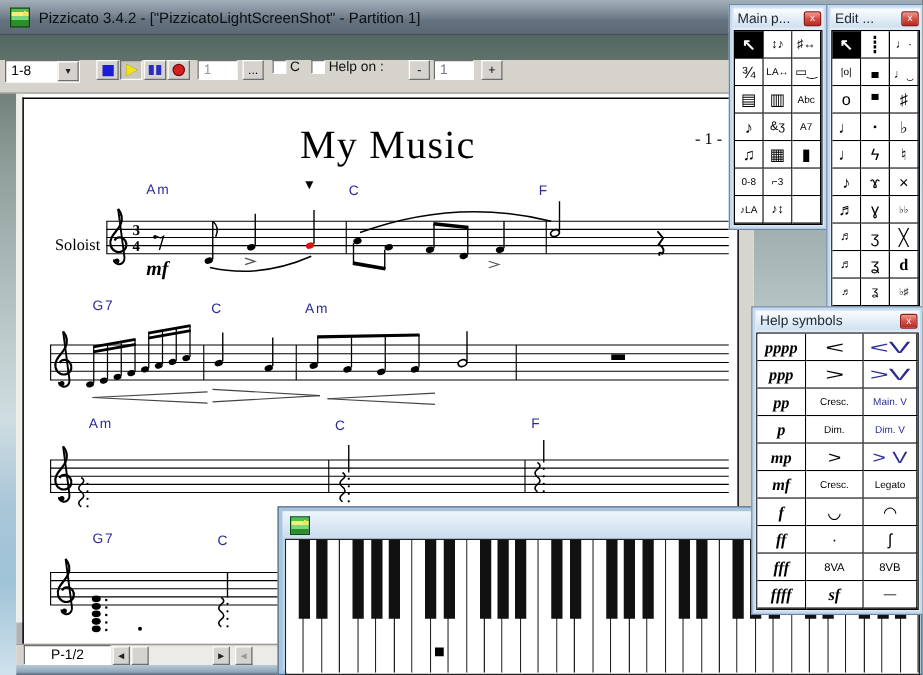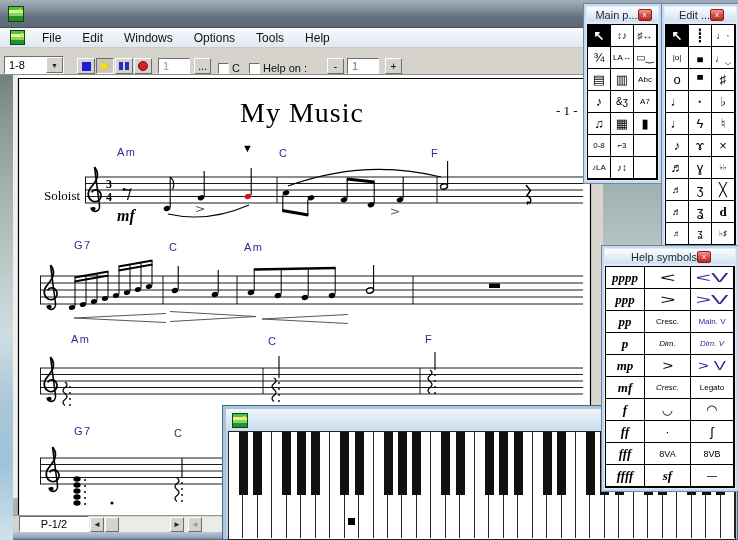--- a/index.html
+++ b/index.html
@@ -14,21 +14,21 @@
   .app-icon{width:16px;height:16px;flex:0 0 16px;border:1px solid #0a4a0a;box-sizing:border-box;
     background:radial-gradient(circle at 11px 4px,#e8e851 0 2px,rgba(0,0,0,0) 2px),
       linear-gradient(180deg,#4dc24d 0 3px,#f5f07a 3px 6px,#79d879 6px 9px,#2a8f2a 9px 14px);}
   .title-text{margin-left:7px;font-size:12px;color:#0b0f12;white-space:nowrap;}
   .menubar{position:absolute;left:0;top:28px;width:738px;height:20px;
     background:linear-gradient(180deg,#f8fafc,#e0e8f0);border-bottom:1px solid #c2ccd6;
     display:flex;align-items:center;box-sizing:border-box;padding-left:10px;}
   .menubar .app-icon{width:15px;height:15px;flex:0 0 15px;}
   .menu-item{font-size:12px;color:#111;margin-left:13px;padding:1px 4px;}
   .toolbar{position:absolute;left:0;top:48px;width:668px;height:27px;background:#d6d3cc;
-    border-bottom:1px solid #8f8d86;display:flex;align-items:flex-end;box-sizing:border-box;padding-left:4px;}
+    border-bottom:1px solid #8f8d86;display:flex;align-items:flex-start;box-sizing:border-box;padding-left:4px;}
   .combo{width:58px;height:16px;background:#fff;border:1px solid;border-color:#6e6e6e #fff #fff #6e6e6e;
     display:flex;align-items:center;font-size:11px;}
   .combo .val{flex:1;padding-left:4px;}
   .combo .drop{width:15px;height:14px;background:#d6d3ce;border:1px solid;border-color:#fff #6e6e6e #6e6e6e #fff;
     font-size:7px;display:flex;align-items:center;justify-content:center;color:#222;}
   .tbtn{width:18px;height:16px;background:#d6d3ce;border:1px solid;border-color:#fff #6e6e6e #6e6e6e #fff;
     display:flex;align-items:center;justify-content:center;margin-left:1px;box-sizing:border-box;}
   .tbtn.pressed{border-color:#6e6e6e #fff #fff #6e6e6e;background:#c9c6bf;}
   .sq{width:9px;height:9px;background:#1c1cd8;}
   .tri{width:0;height:0;border-left:9px solid #f2e319;border-top:5px solid rgba(0,0,0,0);border-bottom:5px solid rgba(0,0,0,0);
@@ -52,39 +52,39 @@
   .statusbar{position:absolute;left:0;top:440px;width:590px;height:17px;background:#d6d3ce;border-top:1px solid #9a9890;box-sizing:border-box;display:flex;align-items:center;}
   .pagefield{width:68px;height:14px;margin-left:6px;background:#fff;border:1px solid;border-color:#6e6e6e #fff #fff #6e6e6e;
     font-size:11px;display:flex;align-items:center;justify-content:center;}
   .sbtrack{position:absolute;left:76px;top:1px;width:508px;height:15px;background:#ecebe7;}
   .sbtn{position:absolute;top:1px;width:14px;height:15px;background:#d6d3ce;border:1px solid;border-color:#fff #6e6e6e #6e6e6e #fff;
     box-sizing:border-box;font-size:8px;display:flex;align-items:center;justify-content:center;color:#222;}
   .bottomstrip{position:absolute;left:13px;top:532px;width:590px;height:8px;
     background:linear-gradient(180deg,#b9c9d6,#8ea6b8 70%,#55677a);}
   .score-svg{position:absolute;left:0;top:0;z-index:2;pointer-events:none;}
   .score-text{position:absolute;z-index:3;}
-  .score-title{font-family:"Liberation Serif",serif;font-size:28px;color:#000;letter-spacing:1px;}
+  .score-title{font-family:"Liberation Serif",serif;font-size:32px;color:#000;letter-spacing:1px;}
   .pagenum{font-family:"Liberation Serif",serif;font-size:13px;color:#000;}
   .stafflabel{font-family:"Liberation Serif",serif;font-size:13px;color:#000;}
   .dynmark{font-family:"Liberation Serif",serif;font-size:16px;font-weight:bold;font-style:italic;color:#000;}
   .selmarker{font-size:11px;color:#000;}
   .chord{position:absolute;font-size:11px;color:#2b2b96;letter-spacing:1.5px;white-space:nowrap;z-index:3;}
   
   .pal{position:absolute;background:#dfeaf6;border:1px solid #6b87a5;box-shadow:inset 0 0 0 2px #c6d9ee;padding:3px;box-sizing:border-box;}
-  .pal-title{height:15px;display:flex;align-items:center;justify-content:center;
+  .pal-title{height:15px;display:flex;align-items:center;justify-content:space-between;
     background:linear-gradient(180deg,#fbfdfe,#cfe0f0);font-size:11px;color:#1a2633;padding:0 1px 0 3px;margin-bottom:2px;}
   .pal-x{width:14px;height:12px;border-radius:2px;background:linear-gradient(180deg,#f09a8e 0%,#d9534a 45%,#b52b23 100%);
     border:1px solid #8d1f1a;color:#fff;font-size:8px;line-height:10px;text-align:center;box-sizing:border-box;}
   .pal-grid{display:grid;background:#fff;border:1px solid #000;width:max-content;}
   .cell{border-right:1px solid #000;border-bottom:1px solid #000;display:flex;align-items:center;justify-content:center;
     font-size:13px;color:#000;overflow:hidden;box-sizing:border-box;background:#fff;}
   .cell.sel{background:#000;color:#fff;font-weight:bold;}
   .cell.sm{font-size:10px;}
   .cell.xs{font-size:8px;letter-spacing:0;}
-  .cell.it{font-style:italic;}
+  .cell.it{}
   .cell.blue{color:#2b2b96;}
   .cell.dyn{font-family:"Liberation Serif",serif;font-style:italic;font-weight:bold;font-size:13px;}
   .cell.hp span{display:inline-block;transform:scaleX(2.0);}
   .cell.acc span{display:inline-block;transform:scaleX(1.4);}
   .cell.oct{font-size:9px;}
   .cell.serif{font-family:"Liberation Serif",serif;font-weight:bold;}
   #pal-main{left:583px;top:3px;z-index:5;}
   #pal-main .pal-grid{grid-template-columns:repeat(3,23px);grid-auto-rows:22px;}
   #pal-notes{left:661px;top:3px;z-index:5;}
   #pal-notes .pal-grid{grid-template-columns:repeat(3,23px);grid-auto-rows:22px;}
@@ -101,31 +101,23 @@
   .bkey{position:absolute;top:0;width:9px;height:63px;background:#111;z-index:2;}
   .indicator{position:absolute;width:7px;height:7px;background:#000;z-index:3;}
 </style>
 </head>
 <body>
 
 <div class="stage">
 
   <div class="titlebar">
     <div class="app-icon"></div>
+    <div class="title-text">Pizzicato 3.4.2 - ["PizzicatoLightScreenShot" - Partition 1]</div>
   </div>
 
-  <div class="menubar">
-    <div class="app-icon"></div>
-    <span class="menu-item">File</span>
-    <span class="menu-item">Edit</span>
-    <span class="menu-item">Windows</span>
-    <span class="menu-item">Options</span>
-    <span class="menu-item">Tools</span>
-    <span class="menu-item">Help</span>
-  </div>
 
   <div class="toolbar">
     <div class="combo">
       <span class="val">1-8</span>
       <span class="drop">▼</span>
     </div>
     <div style="width:12px"></div>
     <div class="tbtn">
         <span class="sq"></span>
       </div>

